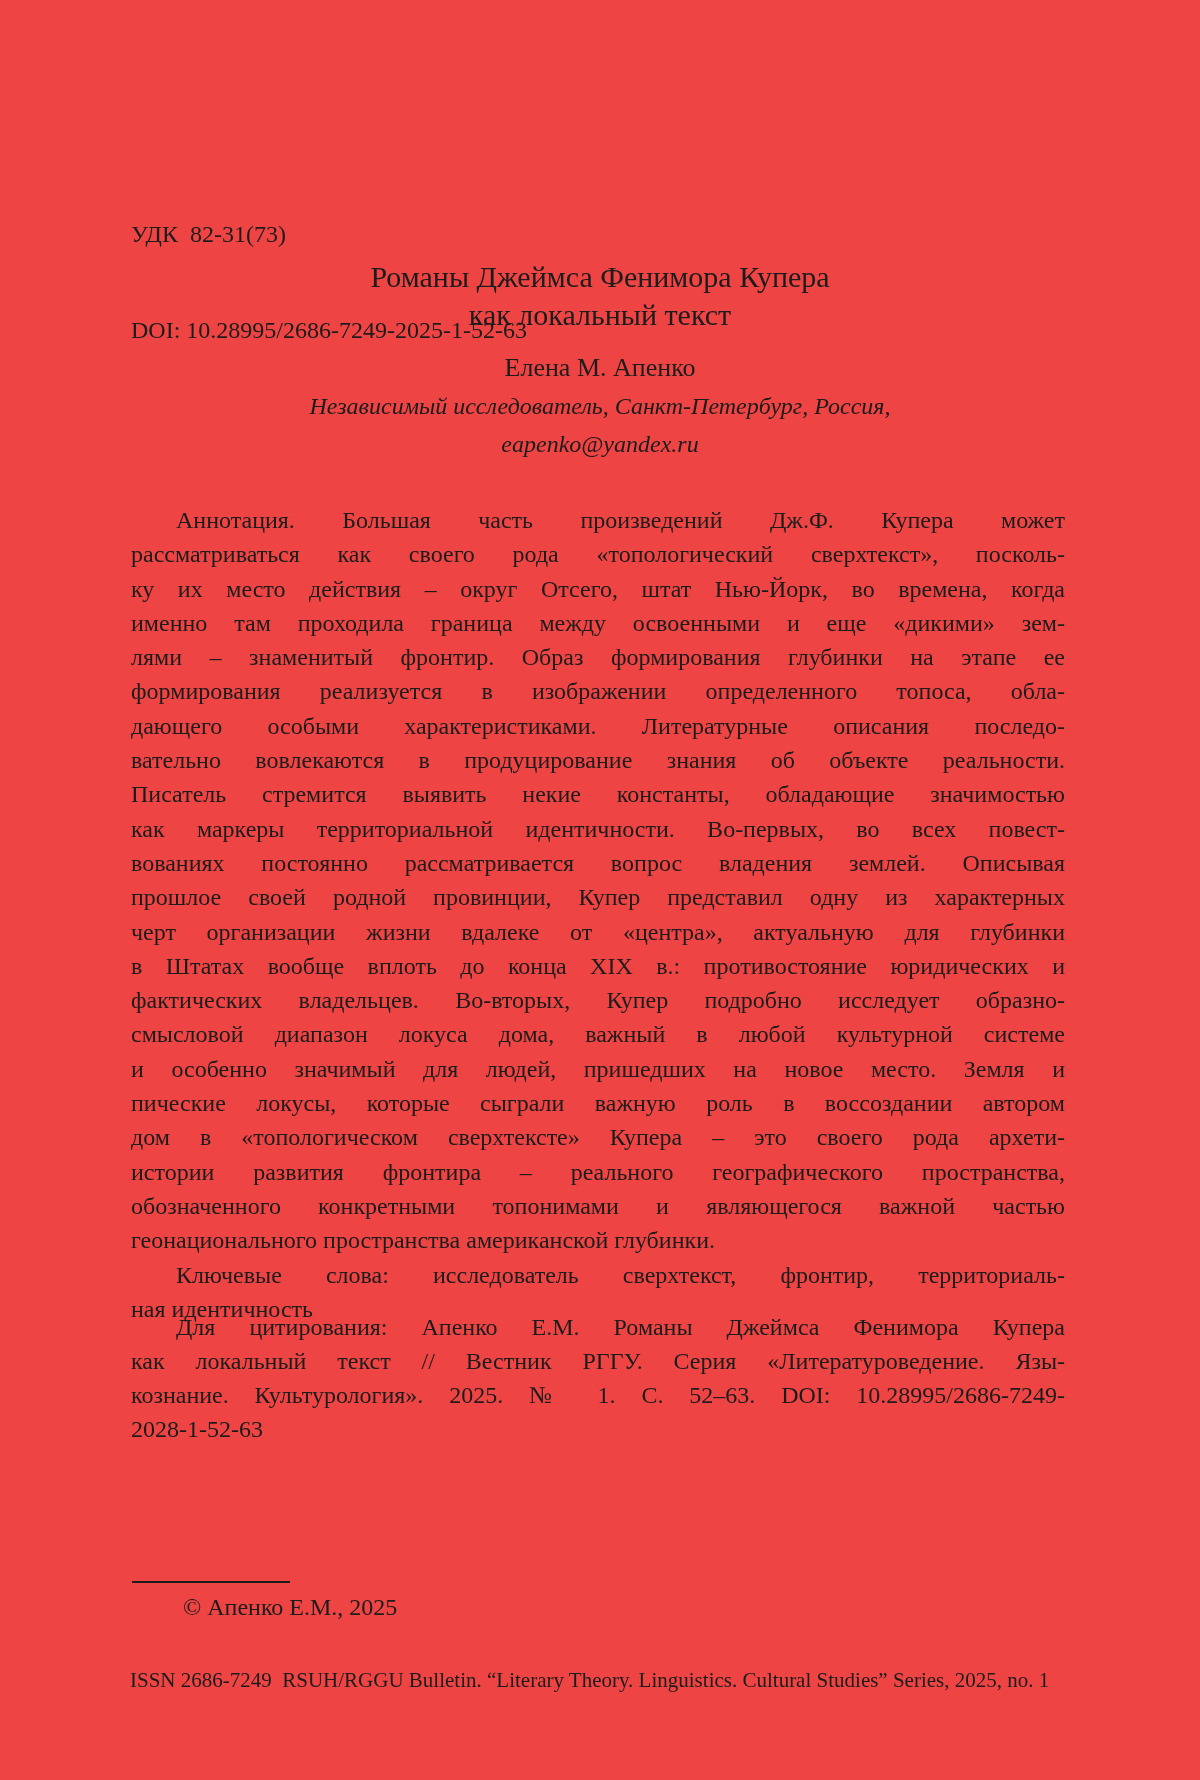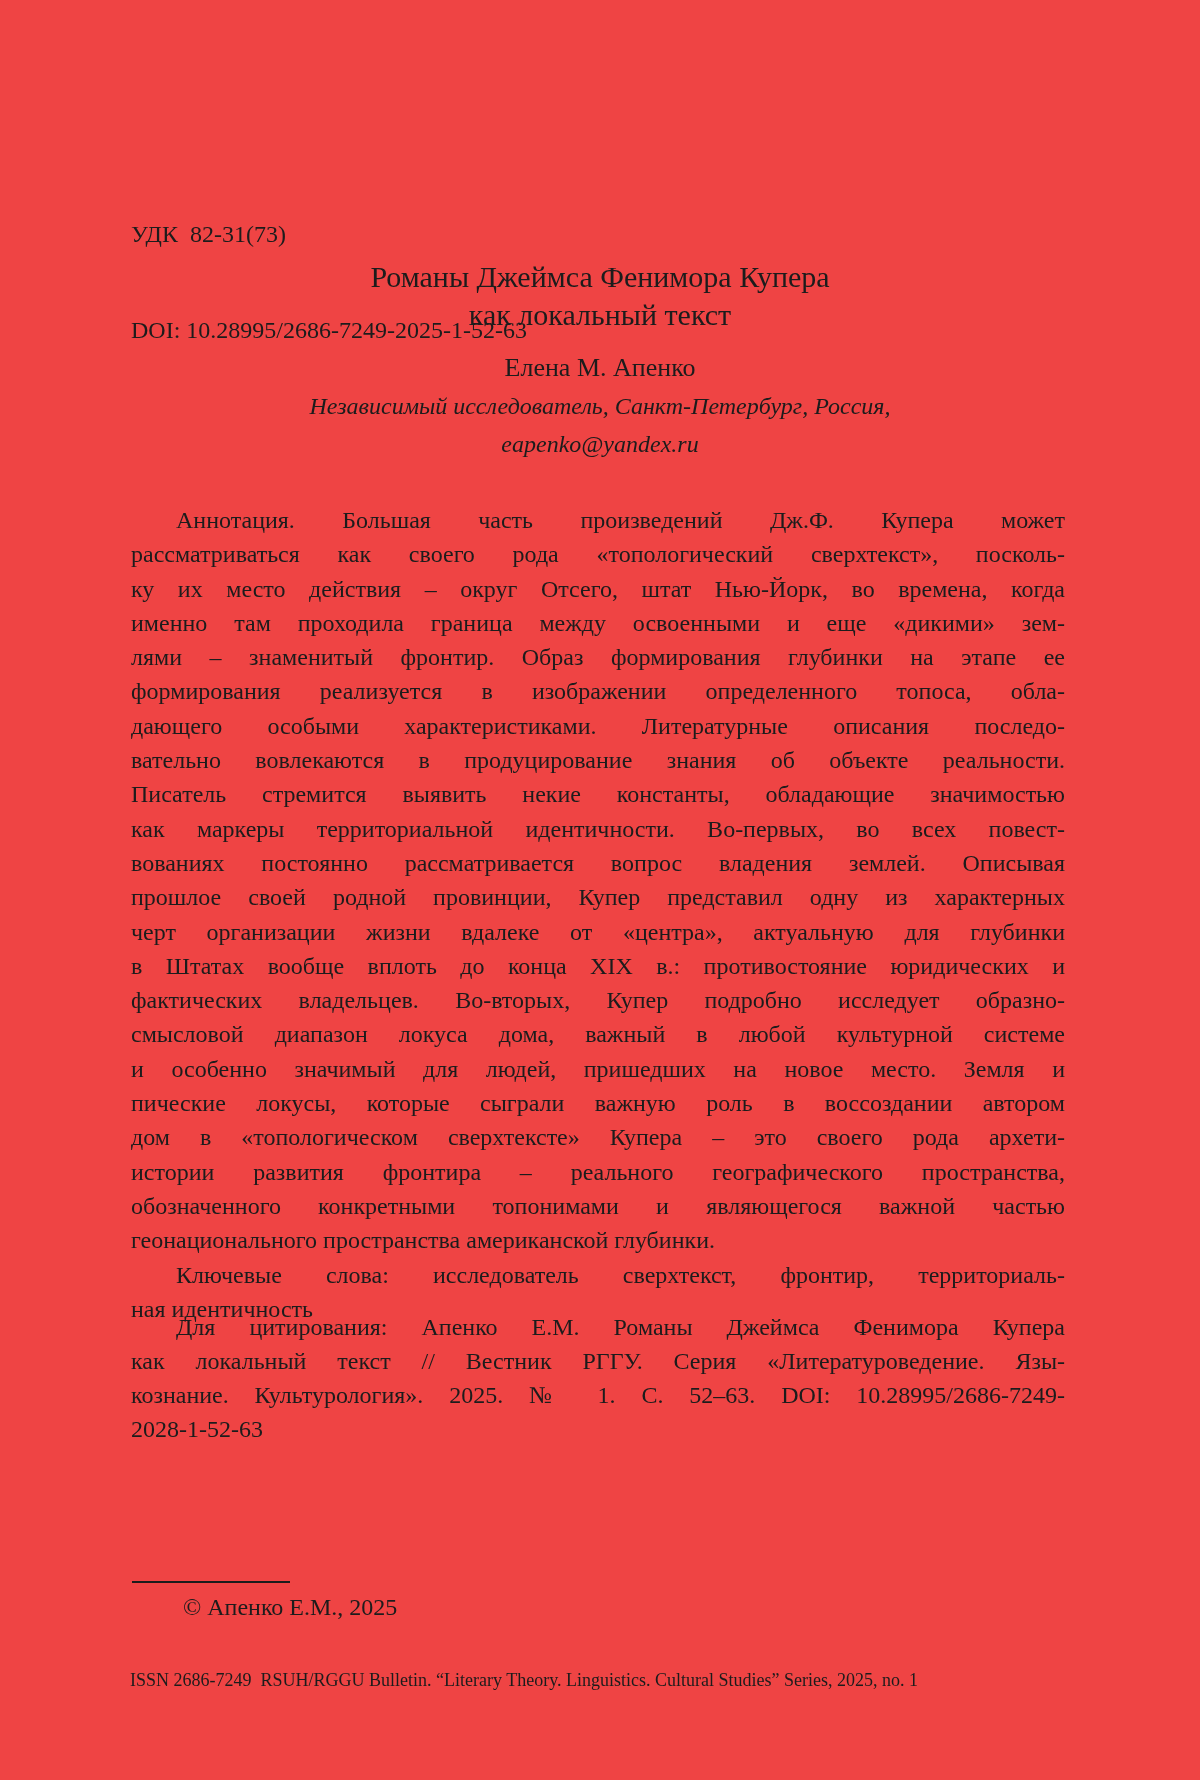--- a/index.html
+++ b/index.html
@@ -49,21 +49,21 @@
     position: absolute; left: 132px; top: 1581px;
     width: 158px; height: 2px;
     background: #1c1c1c;
   }
   .copyright {
     position: absolute; left: 183px; top: 1592px;
     font-size: 24px; line-height: 30px; text-align: center;
   }
   .footer {
     position: absolute; left: 130px; top: 1668px;
-    font-size: 18px; line-height: 24px;
+    font-size: 21px; line-height: 24px;
     white-space: pre;
   }
 </style>
 </head>
 <body>
 
 <div class="page">
 
   <header class="meta">
     <div class="meta-line">УДК  82-31(73)</div>

